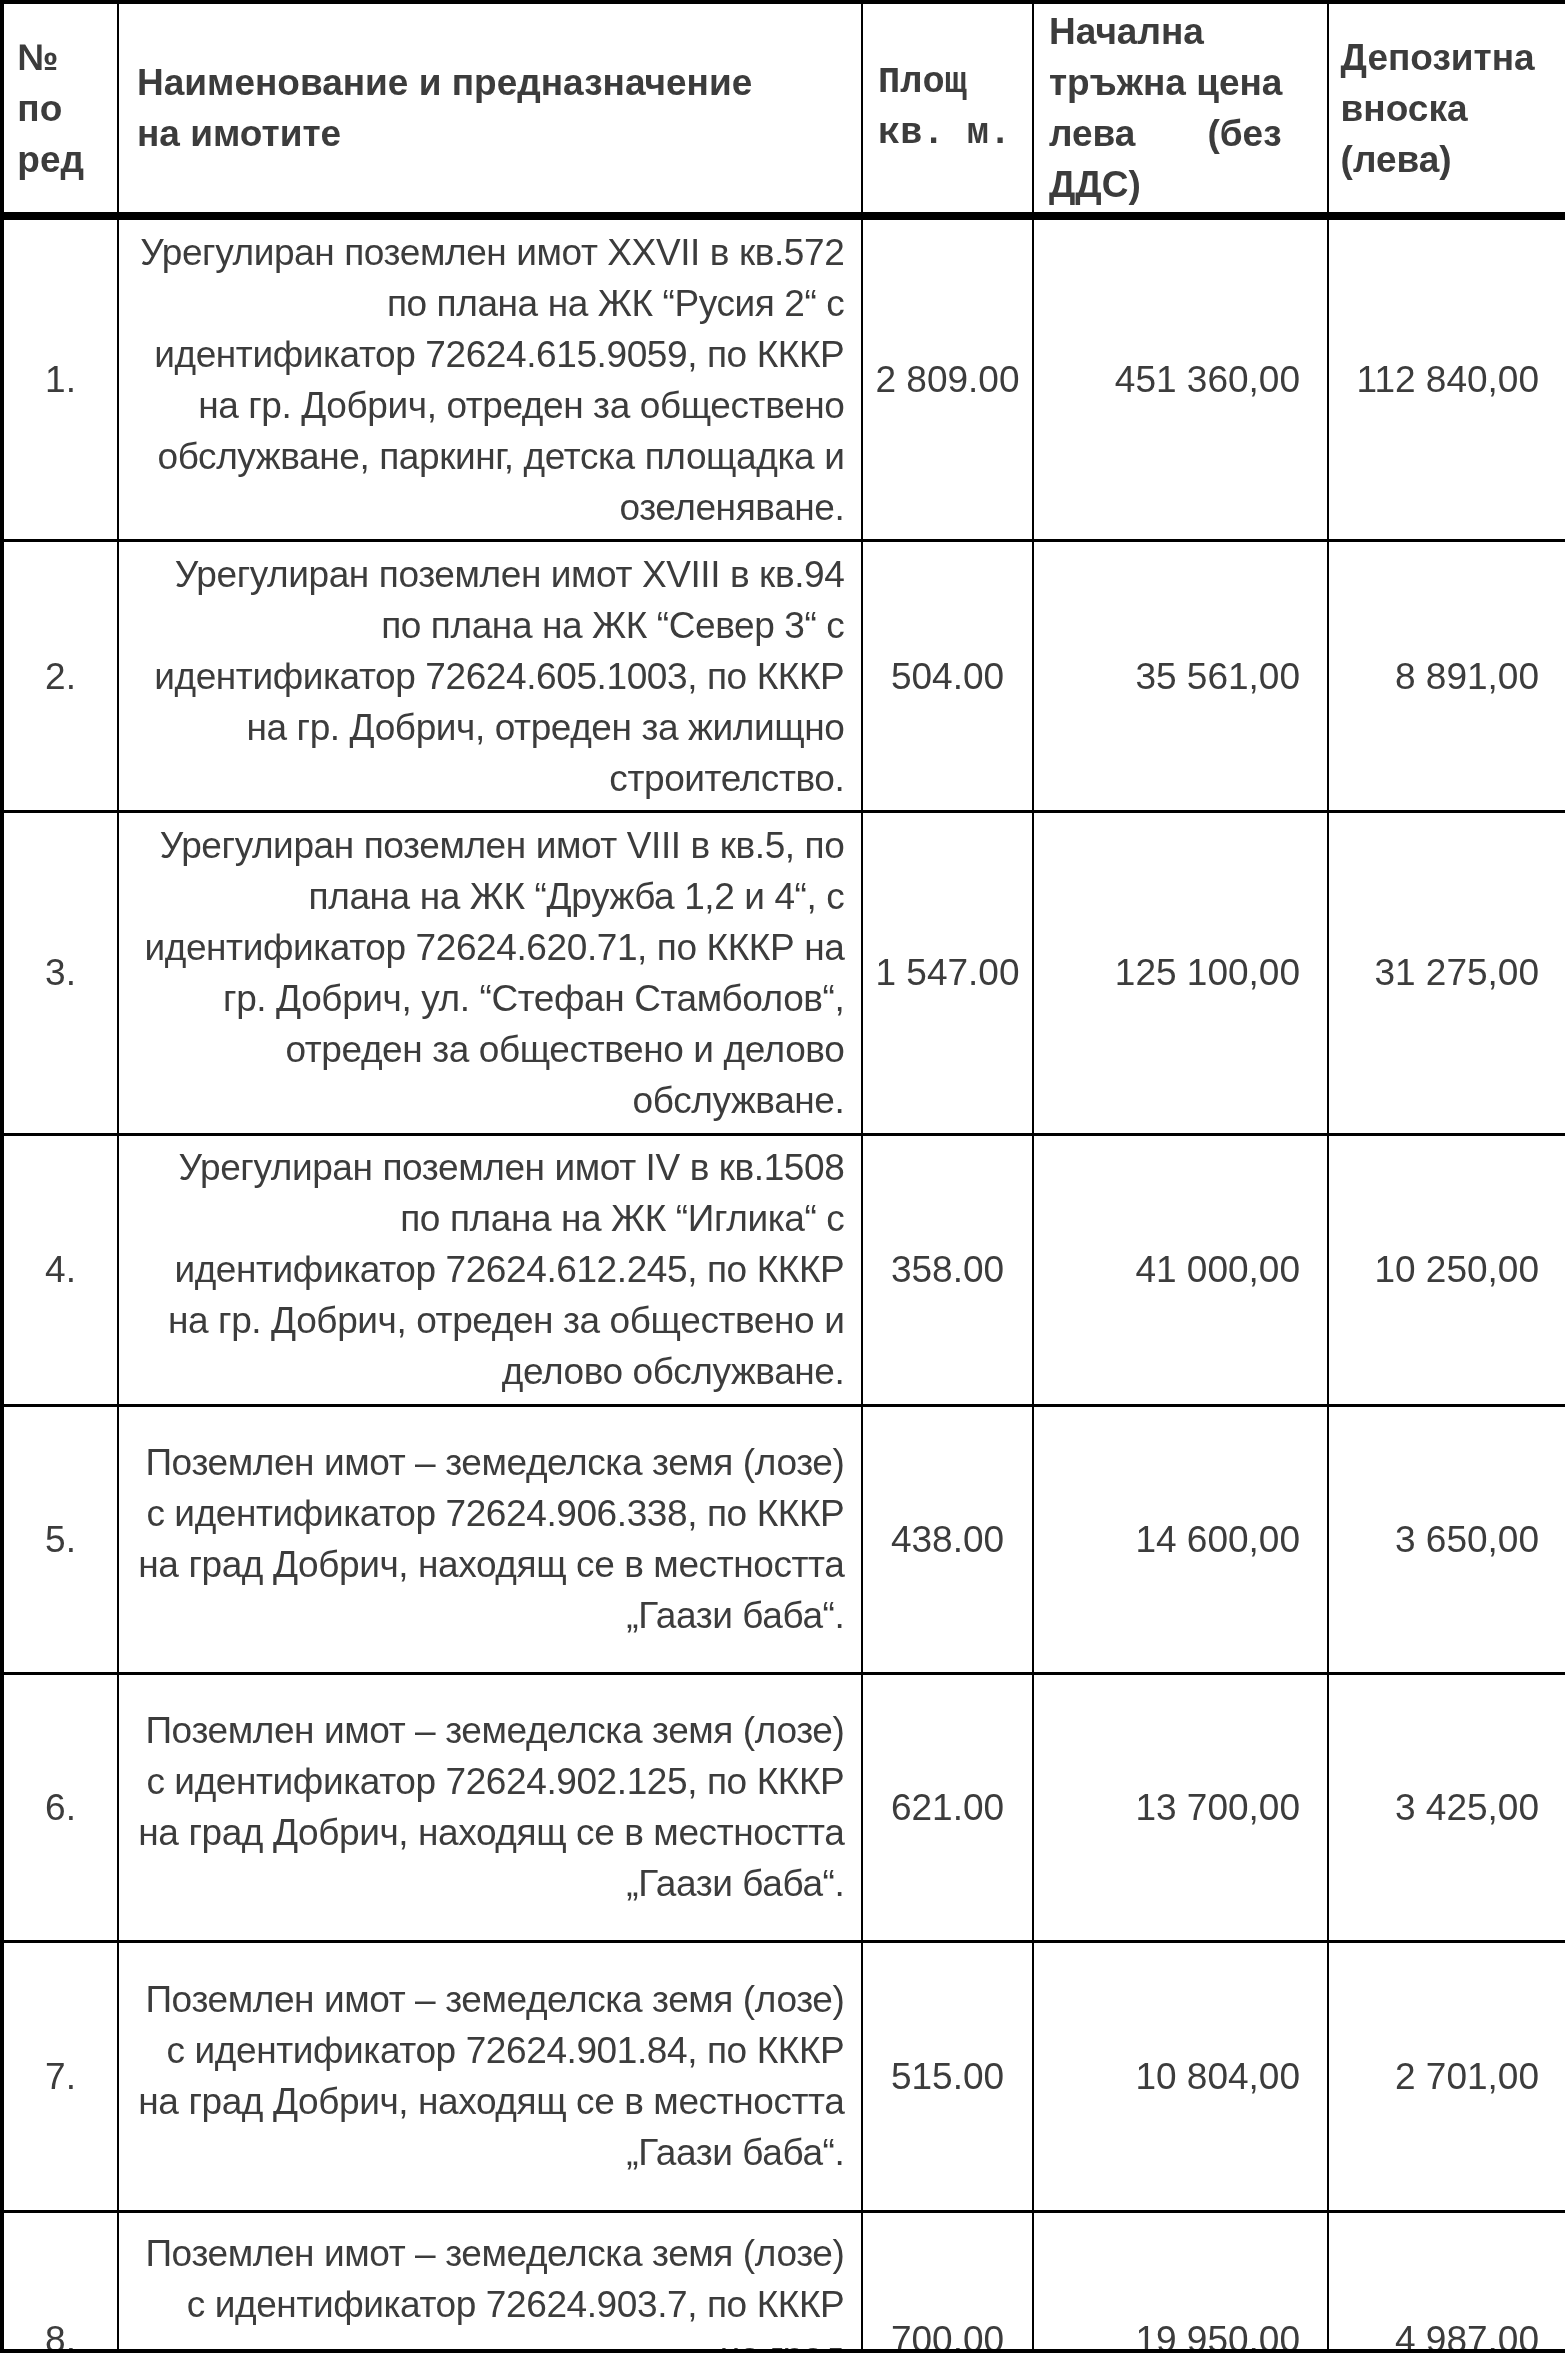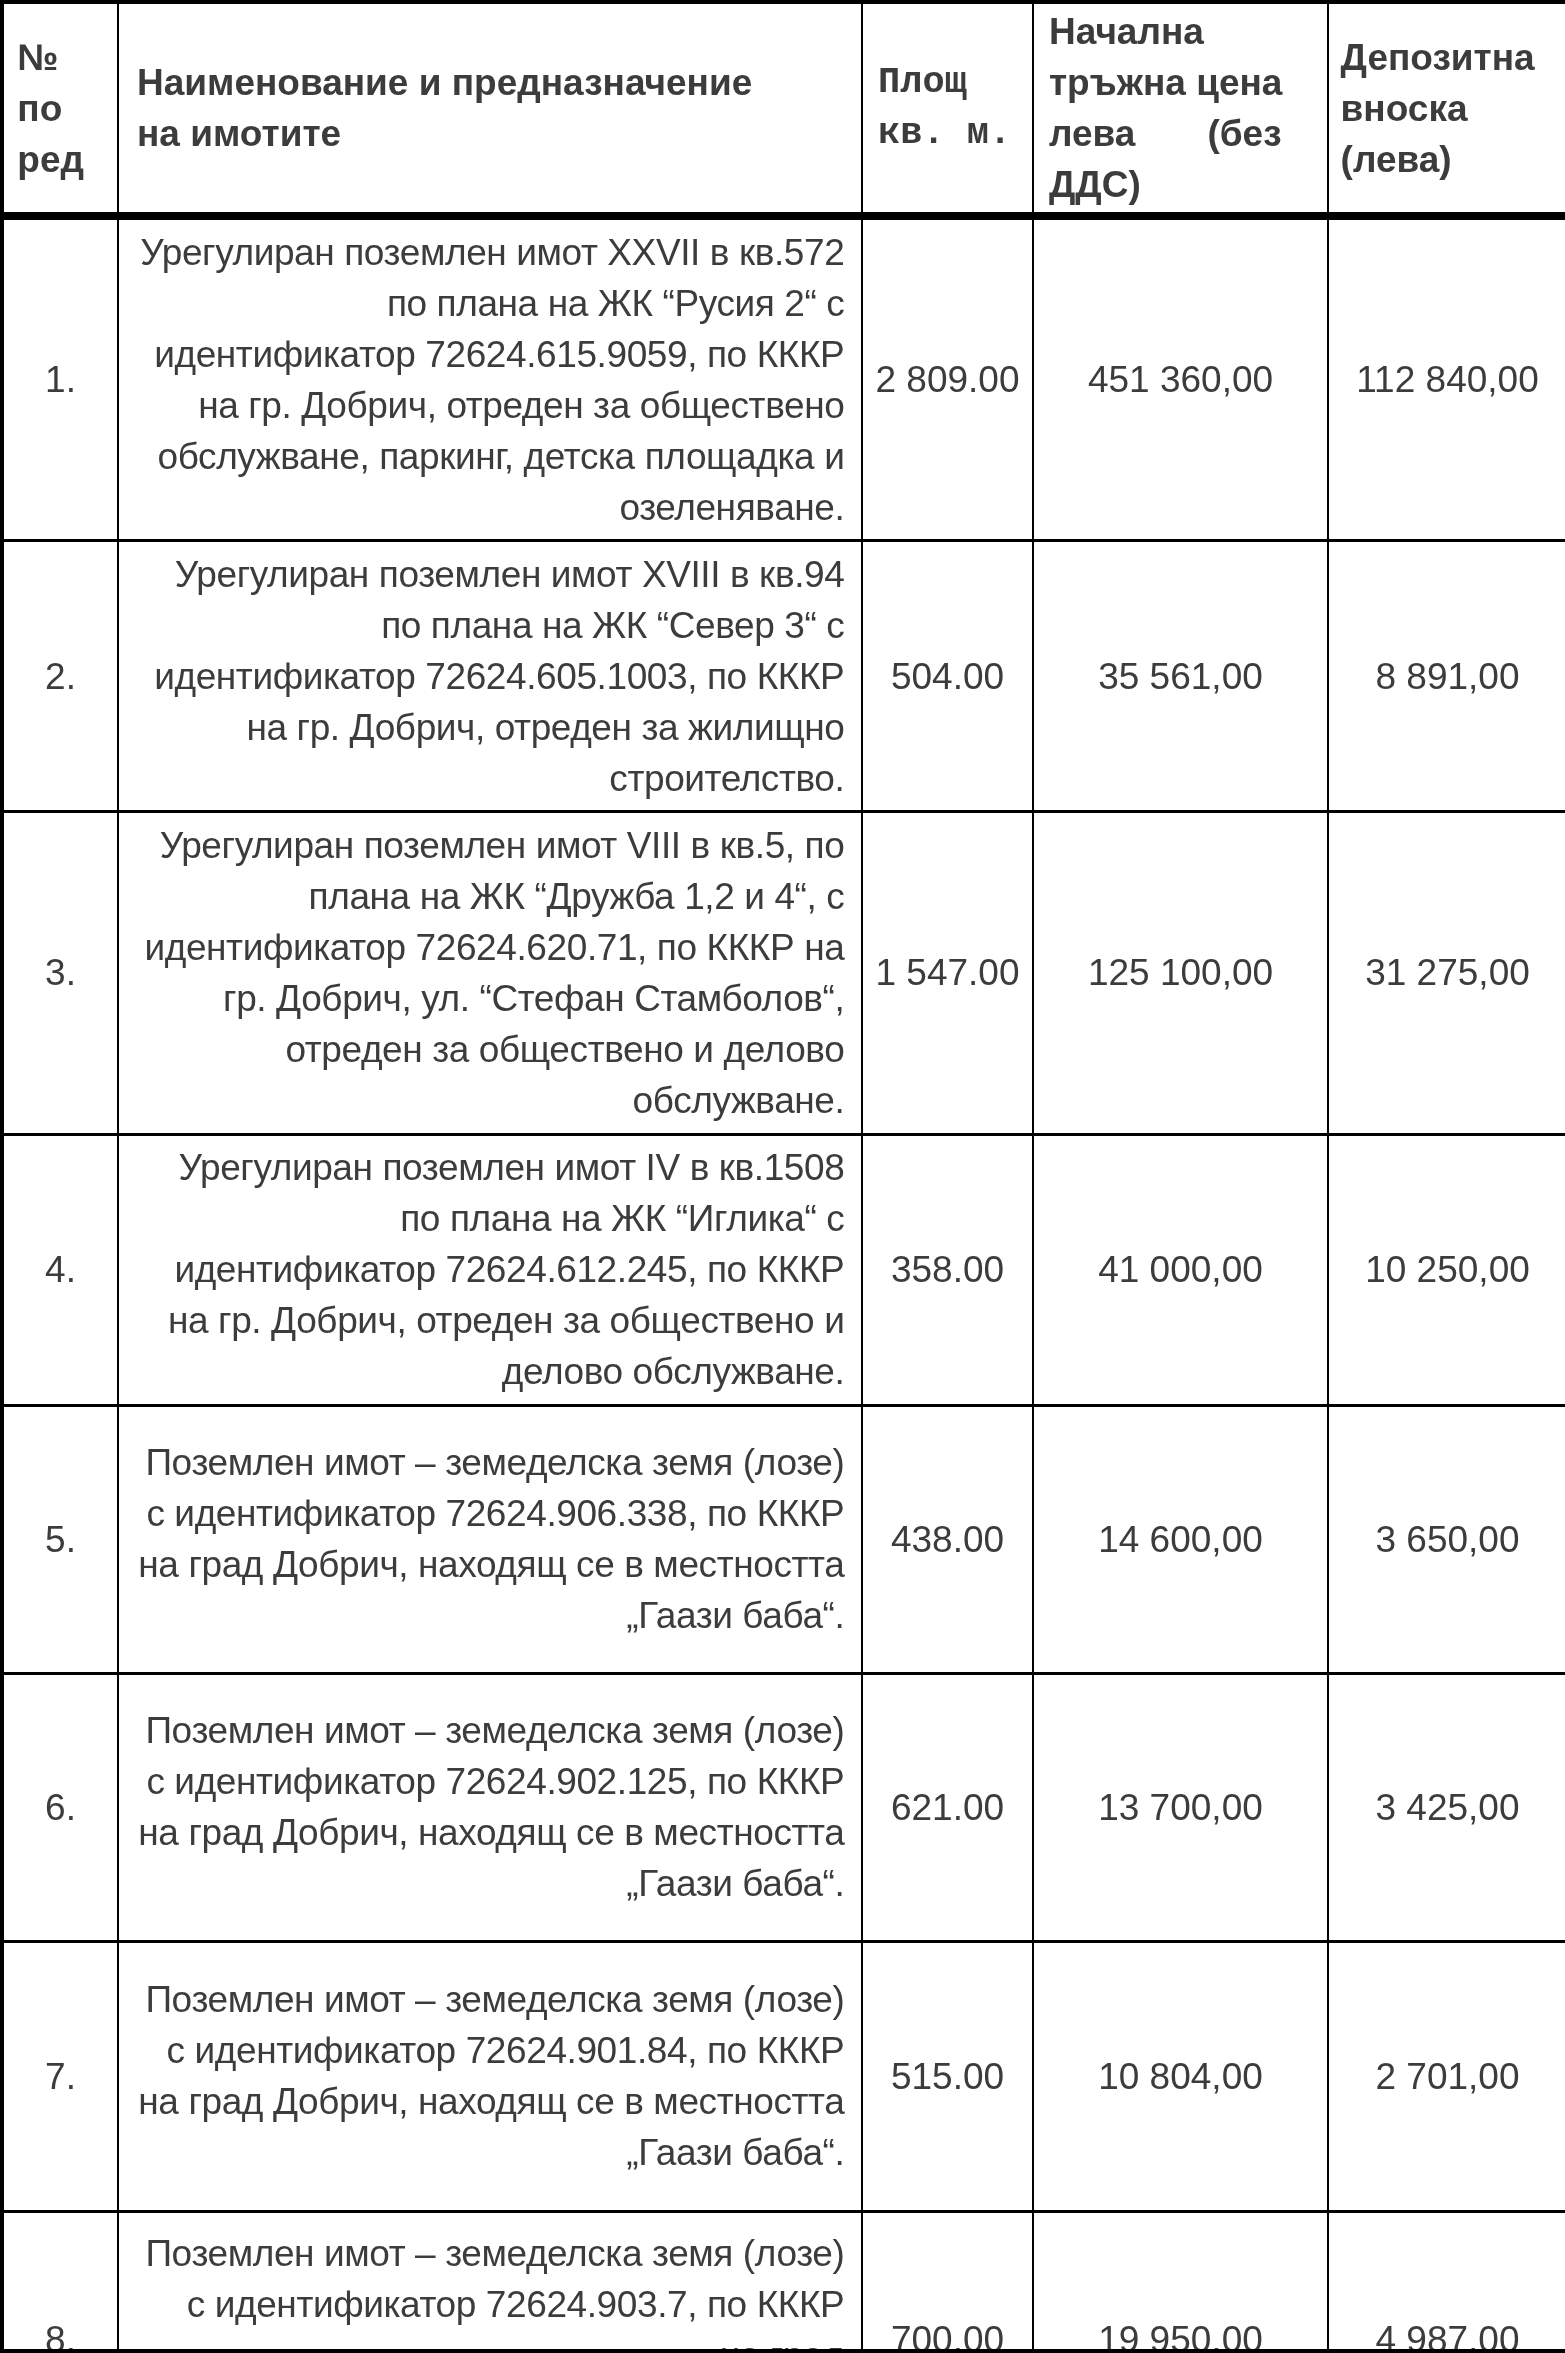--- a/index.html
+++ b/index.html
@@ -70,21 +70,21 @@
   td.name {
     text-align: right;
     padding: 6.6px 16.6px 6.6px 18px;
     letter-spacing: -0.4px;
   }
   td.area {
     text-align: center;
     padding: 0 5px;
   }
   td.price, td.deposit {
-    text-align: center;
+    text-align: right;
     padding: 0 27px;
   }
   tr.r8 td.name { vertical-align: top; padding-top: 15px; }
 
   .bottom-edge {
     position: absolute;
     left: 0;
     bottom: 0;
     width: 1565px;
     height: 5px;

